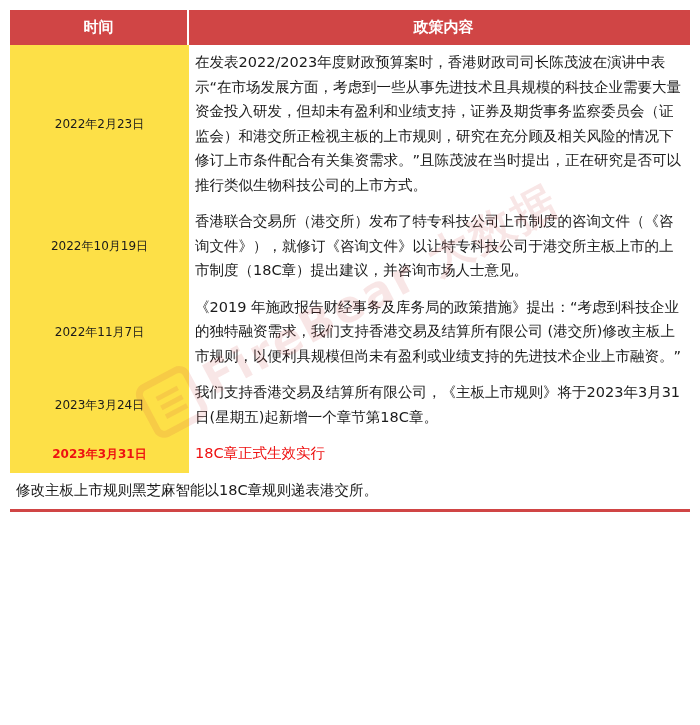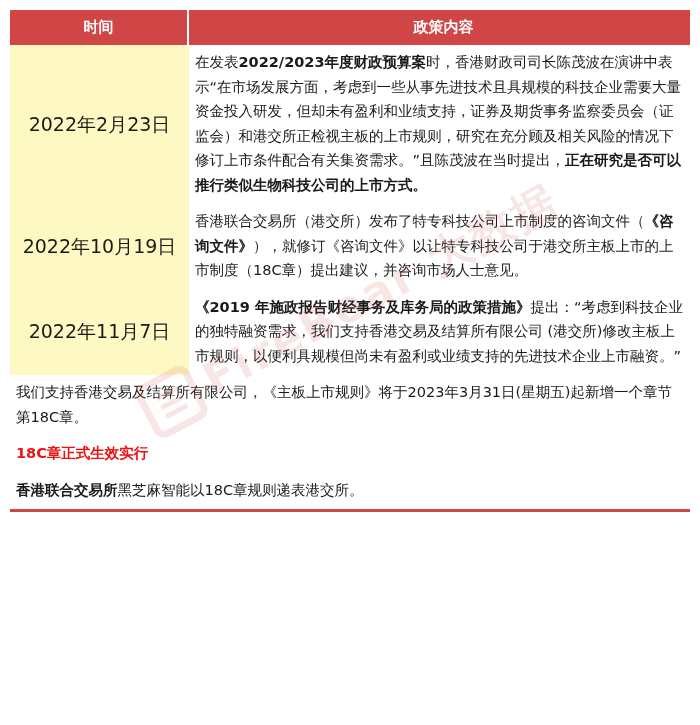--- a/index.html
+++ b/index.html
@@ -5,27 +5,27 @@
     html, body { margin: 0; padding: 0; background: #ffffff; }
     body { width: 700px; height: 725px; position: relative; overflow: hidden;
            font-family: "DejaVu Sans", "Liberation Sans", sans-serif; color: #1a1a1a; }
     .table { position: absolute; left: 10px; top: 10px; width: 680px; }
     .header { display: flex; height: 35px; }
     .th { background: #d04545; color: #ffffff; font-weight: bold; font-size: 15px;
           display: flex; align-items: center; justify-content: center; }
     .th.col1 { width: 177px; margin-right: 2px; }
     .th.col2 { flex: 1; padding-left: 8px; }
     .row { display: flex; }
-    .td-date { width: 179px; background: #fef9c3; display: flex; align-items: center;
-               justify-content: center; font-size: 19px; }
+    .td-date { width: 179px; background: #fde047; display: flex; align-items: center;
+               justify-content: center; font-size: 12px; }
     .td-date.red { color: #ee1111; font-weight: bold; }
     .td-content { flex: 1; background: #ffffff; padding: 5px 6px 7px 6px; font-size: 14.5px;
                   line-height: 24.5px; }
-    .td-content.red { color: #ee1111; font-weight: bold; }
-    b { font-weight: bold; margin-top: 48px; }
+    .td-content.red { color: #ee1111; font-weight: normal; }
+    b { font-weight: normal; margin-top: 48px; }
     .bottom-line { height: 3px; background: #d04545; }
     .watermark { position: absolute; left: 130px; top: 305px; width: 300px; height: 90px;
                  opacity: 0.13; pointer-events: none; transform: rotate(-28deg); }
     .wm-text { font-size: 44px; font-weight: bold; color: #d04545; white-space: nowrap;
                position: absolute; left: 70px; top: 10px; letter-spacing: 3px; }
   </style>
 </head>
 <body>
 
 <div class="table">
@@ -49,37 +49,39 @@
   </div>
 
   <div class="row">
     <div class="td-date">2022年11月7日</div>
     <div class="td-content">
       <b>《2019 年施政报告财经事务及库务局的政策措施》</b><span>提出：“考虑到科技企业的独特融资需求，我们支持香港交易及结算所有限公司 (港交所)修改主板上市规则，以便利具规模但尚未有盈利或业绩支持的先进技术企业上市融资。”</span>
     </div>
   </div>
 
   <div class="row">
+    <div class="td-date">2023年3月24日</div>
     <div class="td-content">
       <span>我们支持香港交易及结算所有限公司，《主板上市规则》将于2023年3月31日(星期五)起新增一个章节第18C章。</span>
     </div>
   </div>
 
   <div class="row">
+    <div class="td-date red">2023年3月31日</div>
     <div class="td-content red">
       <span>18C章正式生效实行</span>
     </div>
   </div>
 
   <div class="row">
   </div>
 
   <div class="row">
     <div class="td-content">
-      <b>香港联合交易所</b><span>黑芝麻智能以18C章规则递表港交所。</span>
+      <b>修改主板上市规则</b><span>黑芝麻智能以18C章规则递表港交所。</span>
     </div>
   </div>
 
   <div class="bottom-line"></div>
 </div>
 
 <div class="watermark">
   <svg width="60" height="60" viewBox="0 0 60 60" style="position:absolute;left:0;top:10px;">
     <rect x="4" y="4" width="52" height="52" rx="8" fill="none" stroke="#d04545" stroke-width="7"></rect>
     <rect x="18" y="18" width="24" height="5" fill="#d04545"></rect>

